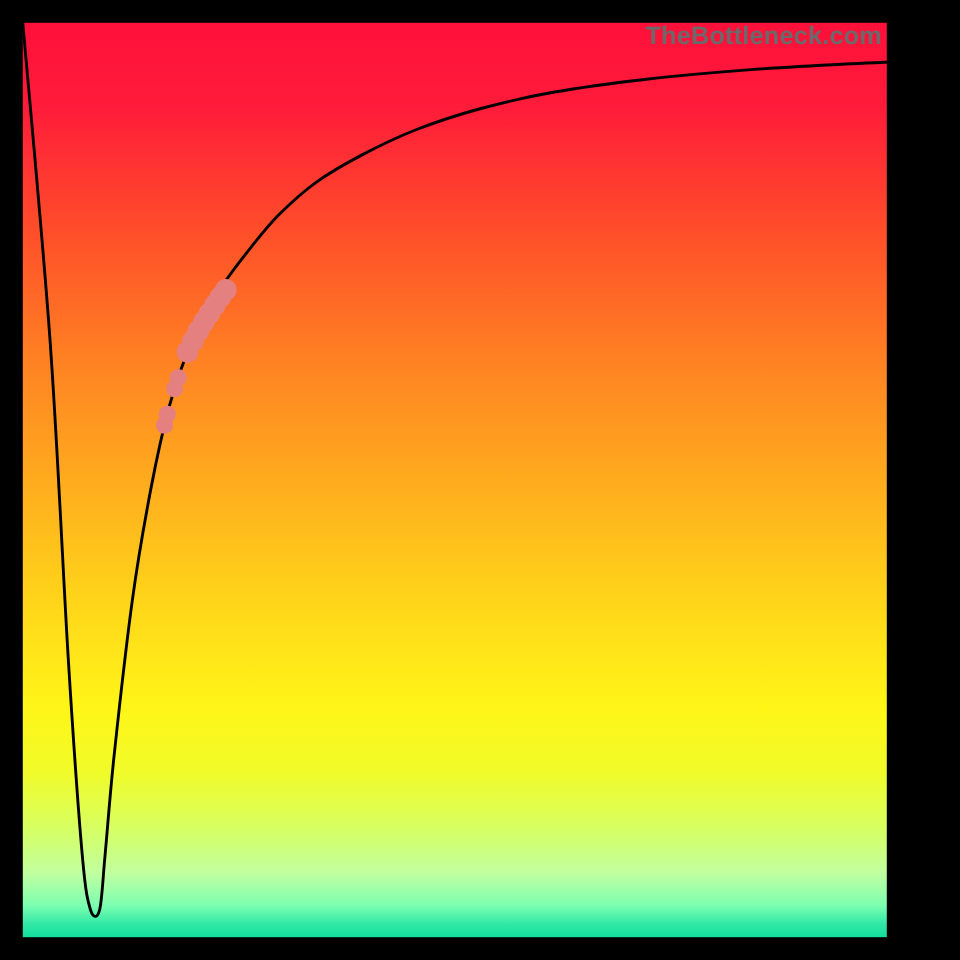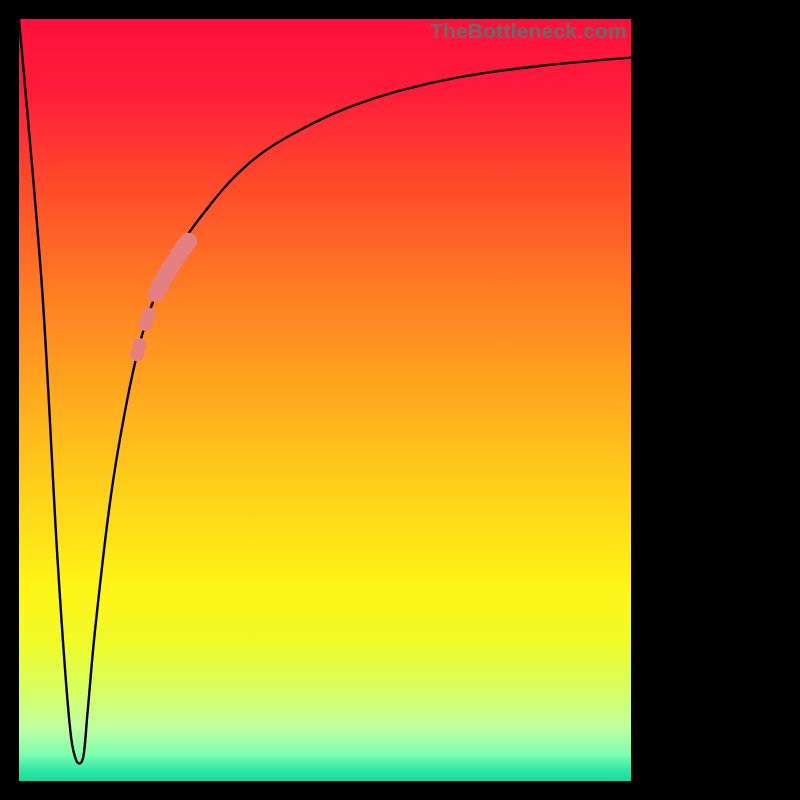--- a/index.html
+++ b/index.html
@@ -14,37 +14,38 @@
   .frame {
     position: relative;
     width: 800px;
     height: 800px;
     background: #000;
   }
   .plot-area {
     position: absolute;
     left: 19px;
     top: 19px;
-    width: 612px;
+    width: 680px;
     height: 762px;
     background: linear-gradient(to bottom,
       #ff103a 0%,
       #ff1b3a 9%,
       #ff4b2a 22%,
       #ff7e23 36%,
       #ffa81e 49%,
       #ffd11a 62%,
       #fff617 75%,
       #f0fb2a 82%,
       #d7ff60 88%,
       #c0ffa0 93%,
       #7dffb0 96.5%,
       #33e9a6 98.5%,
       #13dd9d 100%
     );
+    padding-left: 40px;
   }
   .watermark {
     position: absolute;
     top: 0px;
     right: 4px;
     color: #6a6a6a;
     font-size: 21px;
     font-weight: bold;
     letter-spacing: 0.2px;
     pointer-events: none;

